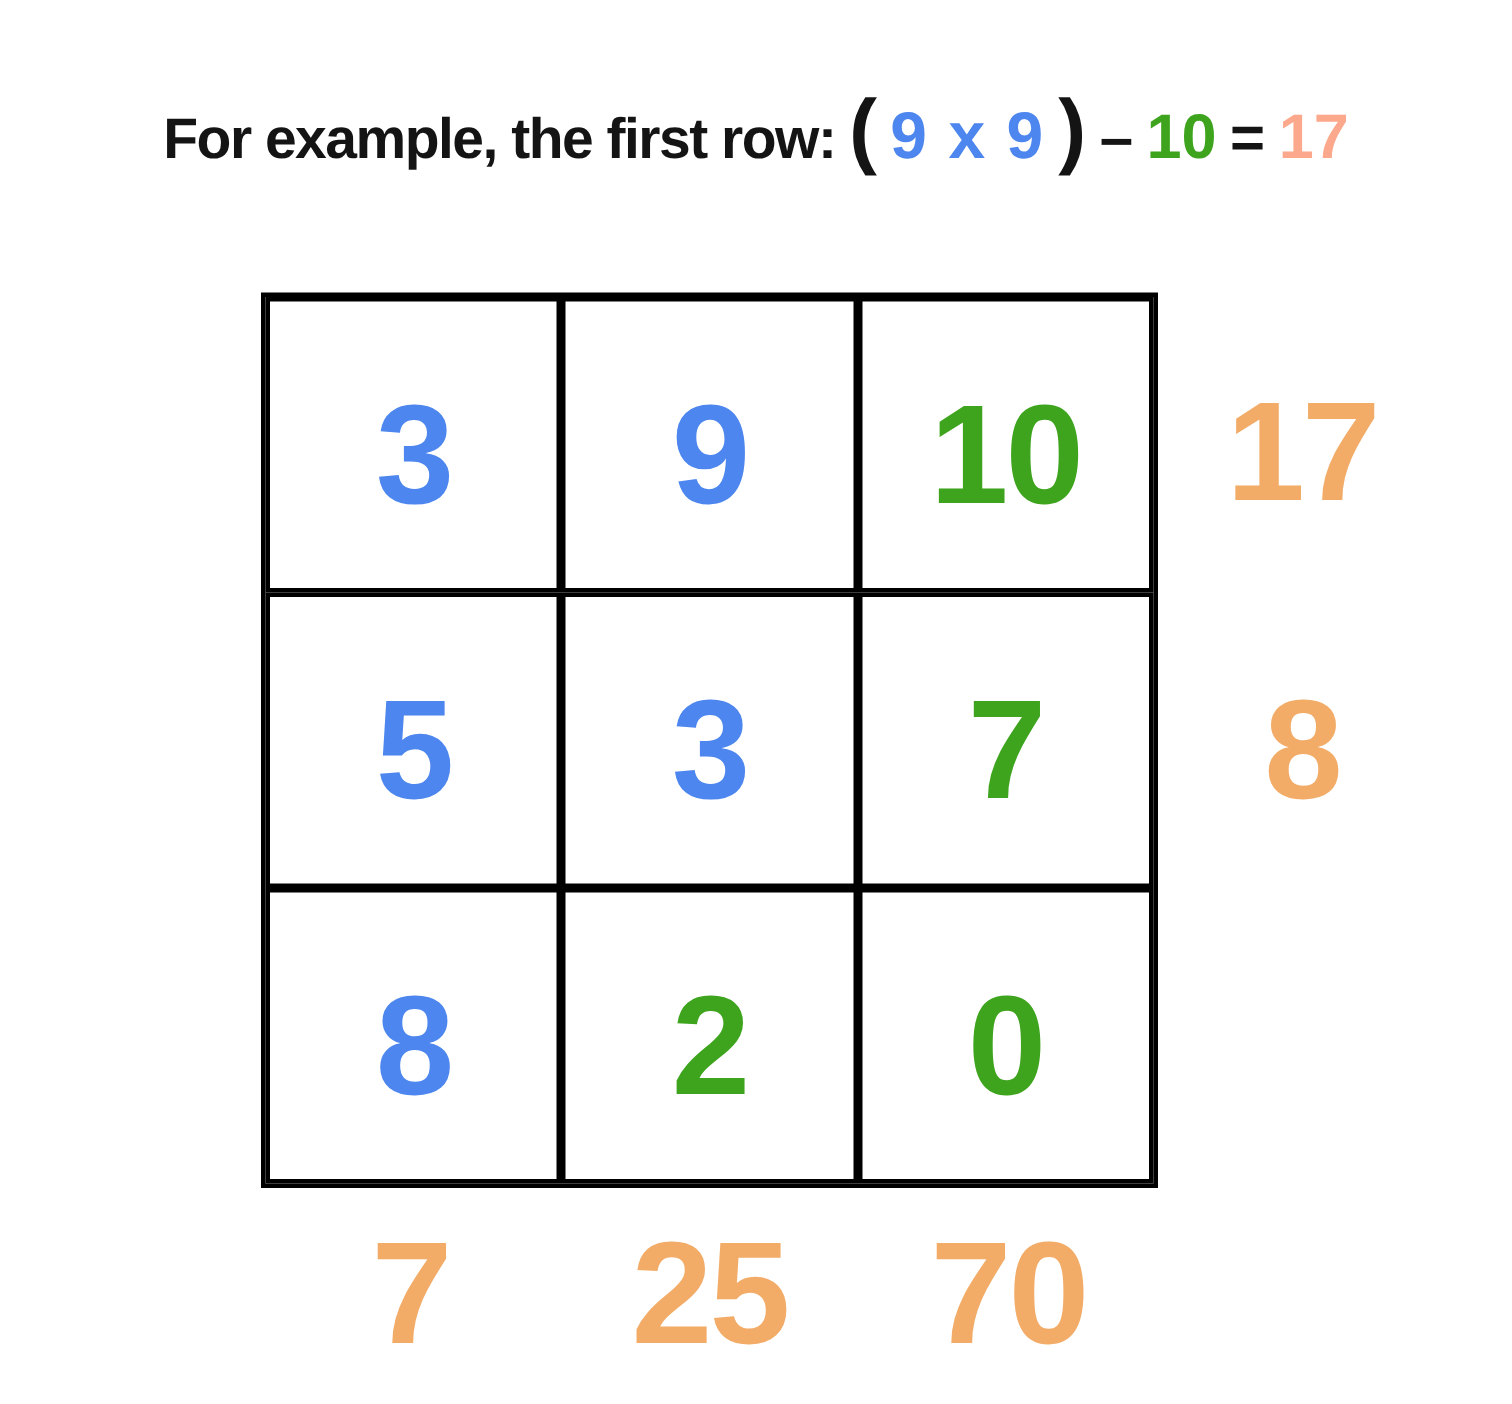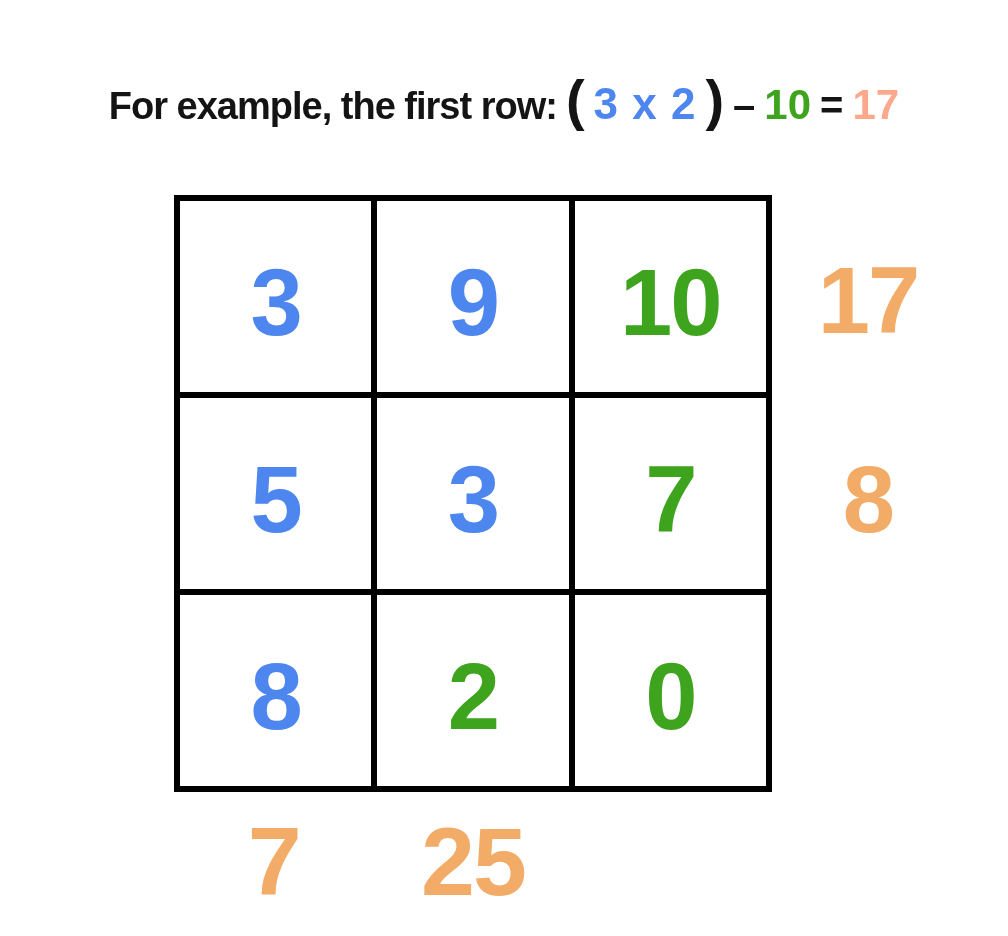--- a/index.html
+++ b/index.html
@@ -12,21 +12,21 @@
     height: 936px;
     position: relative;
     overflow: hidden;
     font-family: "Liberation Sans", sans-serif;
   }
 
   
   .caption {
     position: absolute;
     left: 0;
-    top: 72px;
+    top: 58px;
     width: 1008px;
     display: flex;
     justify-content: center;
     align-items: baseline;
     gap: 9px;
     white-space: nowrap;
   }
   .caption .prefix {
     font-size: 38px;
     font-weight: 700;
@@ -126,21 +126,21 @@
     letter-spacing: -2px;
     color: var(--orange);
   }
 </style>
 </head>
 <body>
 
 <div class="caption">
   <span class="prefix">For example, the first row:</span>
   <span class="paren">(</span>
-  <span class="expr">3 x 2</span>
+  <span class="expr">9 x 9</span>
   <span class="paren">)</span>
   <span class="op">–</span>
   <span class="sub">10</span>
   <span class="op">=</span>
   <span class="res">17</span>
 </div>
 
 <div class="grid">
   <div class="cell" data-color="blue">3</div>
   <div class="cell" data-color="blue">9</div>
@@ -154,13 +154,14 @@
 </div>
 
 <div class="row-results">
   <div class="row-result">17</div>
   <div class="row-result">8</div>
 </div>
 
 <div class="col-results">
   <div class="col-result">7</div>
   <div class="col-result">25</div>
+  <div class="col-result">70</div>
 </div>
 
 </body></html>

